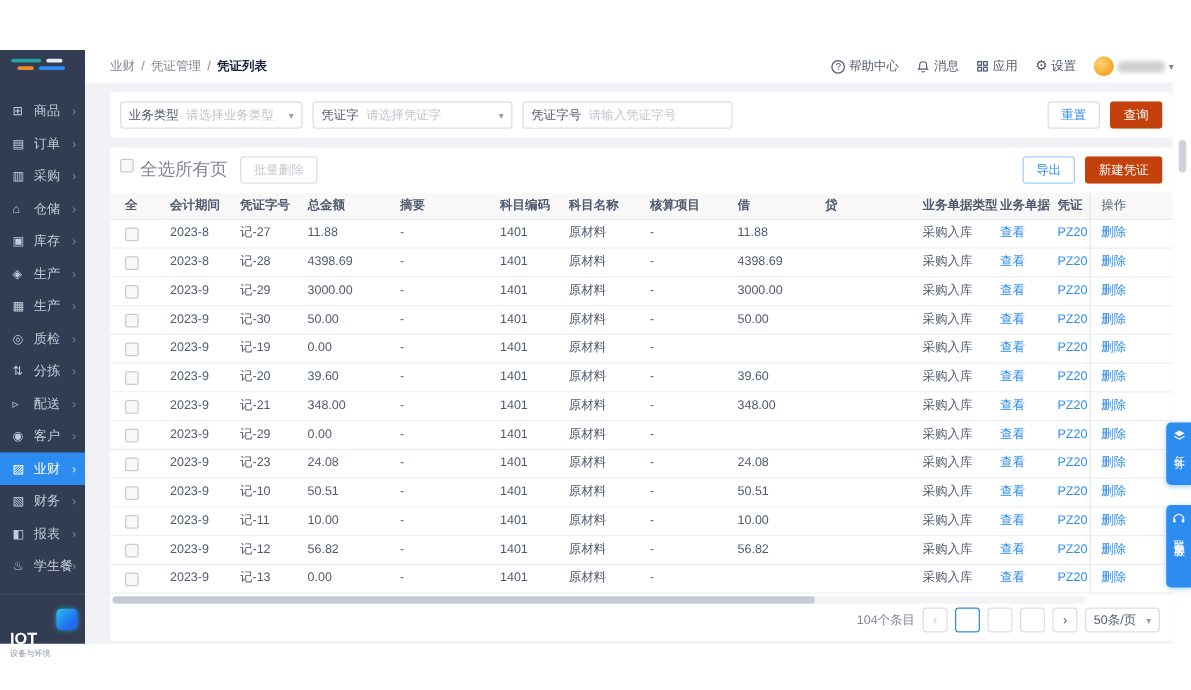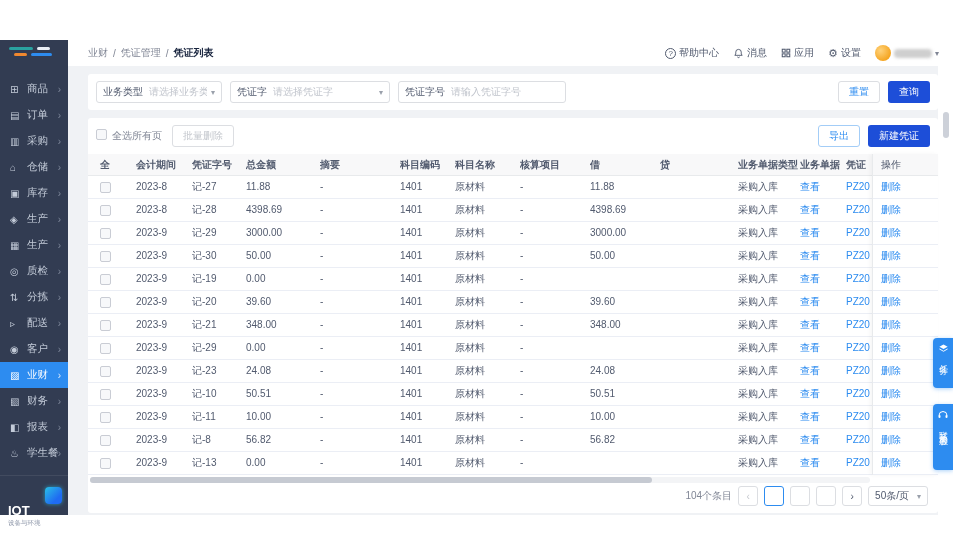--- a/index.html
+++ b/index.html
@@ -37,38 +37,38 @@
   .gear{font-size:11px;line-height:1;}
   .avatar{width:16px;height:16px;border-radius:50%;background:radial-gradient(circle at 35% 35%,#ffd27a,#f5a623 70%);display:inline-block;}
   .user-name-blur{width:38px;height:9px;border-radius:4px;background:#cfcfcf;filter:blur(1.5px);display:inline-block;}
   .caret{font-size:8px;color:#808695;}
 
   
   .content{position:absolute;left:68px;top:26px;width:870px;height:449px;background:#f0f2f5;}
   .card{background:#fff;border-radius:3px;position:absolute;left:20px;width:850px;}
   .filter-card{top:8px;height:36px;display:flex;align-items:center;padding:0 8px;gap:8px;}
   .fctrl{height:22px;border:1px solid #dcdee2;border-radius:3px;background:#fff;display:flex;align-items:center;padding:0 6px;font-size:10px;flex:none;}
-  .fc1{width:126px;} .fc2{width:160px;} .fc3{width:168px;} .fc4{width:172px;}
+  .fc1{width:146px;} .fc2{width:160px;} .fc3{width:168px;} .fc4{width:172px;}
   .flabel{color:#515a6e;margin-right:6px;white-space:nowrap;}
   .fplaceholder{color:#c0c4cc;white-space:nowrap;overflow:hidden;}
   .fcaret{margin-left:auto;color:#9aa0ab;font-size:8px;padding-left:4px;}
-  .finput{border:none;outline:none;flex:1;font-size:10px;font-family:Liberation Mono, monospace;color:#515a6e;min-width:0;background:transparent;}
+  .finput{border:none;outline:none;flex:1;font-size:10px;font-family:Liberation Sans, sans-serif;color:#515a6e;min-width:0;background:transparent;}
   .finput::placeholder{color:#c0c4cc;}
   .filter-btns{margin-left:auto;display:flex;gap:8px;padding-left:48px;}
   .btn{height:22px;border-radius:3px;font-size:10px;display:inline-flex;align-items:center;justify-content:center;padding:0 10px;border:1px solid transparent;cursor:pointer;background:#fff;font-family:inherit;white-space:nowrap;}
   .btn-reset{border-color:#dcdee2;color:#2d8cf0;}
-  .btn-primary{background:#1d4ed8;color:#fff;}
+  .btn-primary{background:#c2410c;color:#fff;}
   .btn-disabled{border-color:#dcdee2;color:#c5c8ce;cursor:not-allowed;}
   .btn-ghost{border-color:#a3cdf7;color:#2d8cf0;}
 
   
   .table-card{top:52px;height:395px;}
   .tc-toolbar{position:absolute;top:0;left:0;right:0;height:36px;display:flex;align-items:center;padding:0 8px;gap:10px;}
   .cb{display:inline-block;width:11px;height:11px;border:1px solid #c9ccd4;border-radius:2px;background:#f7f8fa;flex:none;cursor:pointer;}
-  .sel-all{display:flex;align-items:flex-start;gap:5px;font-size:10px;color:#808695;}
+  .sel-all{display:flex;align-items:flex-start;gap:5px;font-size:14px;color:#808695;}
   .tc-toolbar-right{margin-left:auto;display:flex;gap:8px;}
 
   .table-region{position:absolute;top:36px;left:0;width:784px;height:321px;overflow:hidden;}
   .t-inner{width:818px;}
   .t-head{display:flex;height:22px;line-height:21px;background:#f8f8f9;border-bottom:1px solid #e8eaec;font-weight:bold;font-size:10px;color:#515a6e;}
   .t-row{display:flex;height:23px;line-height:22px;border-bottom:1px solid #ebeef5;font-size:10px;color:#515a6e;background:#fff;}
   .cell{flex:none;padding-right:4px;white-space:nowrap;overflow:hidden;}
   .c-sel{width:48px;display:flex;align-items:center;padding-left:12px;}
   .c-sel .hdr-txt{padding-left:0;}
   .c-period{width:56px;} .c-no{width:54px;} .c-total{width:74px;} .c-sum{width:80px;}
@@ -482,21 +482,21 @@
               <span class="cell c-credit"></span>
               <span class="cell c-dtype">采购入库</span>
               <span class="cell c-doc link">查看</span>
               <span class="cell c-vch link">PZ20</span>
             </div>
               <div class="t-row">
               <span class="cell c-sel">
                   <span class="cb"></span>
                 </span>
               <span class="cell c-period">2023-9</span>
-              <span class="cell c-no">记-8</span>
+              <span class="cell c-no">记-12</span>
               <span class="cell c-total">56.82</span>
               <span class="cell c-sum">-</span>
               <span class="cell c-code">1401</span>
               <span class="cell c-name">原材料</span>
               <span class="cell c-item">-</span>
               <span class="cell c-debit">56.82</span>
               <span class="cell c-credit"></span>
               <span class="cell c-dtype">采购入库</span>
               <span class="cell c-doc link">查看</span>
               <span class="cell c-vch link">PZ20</span>

